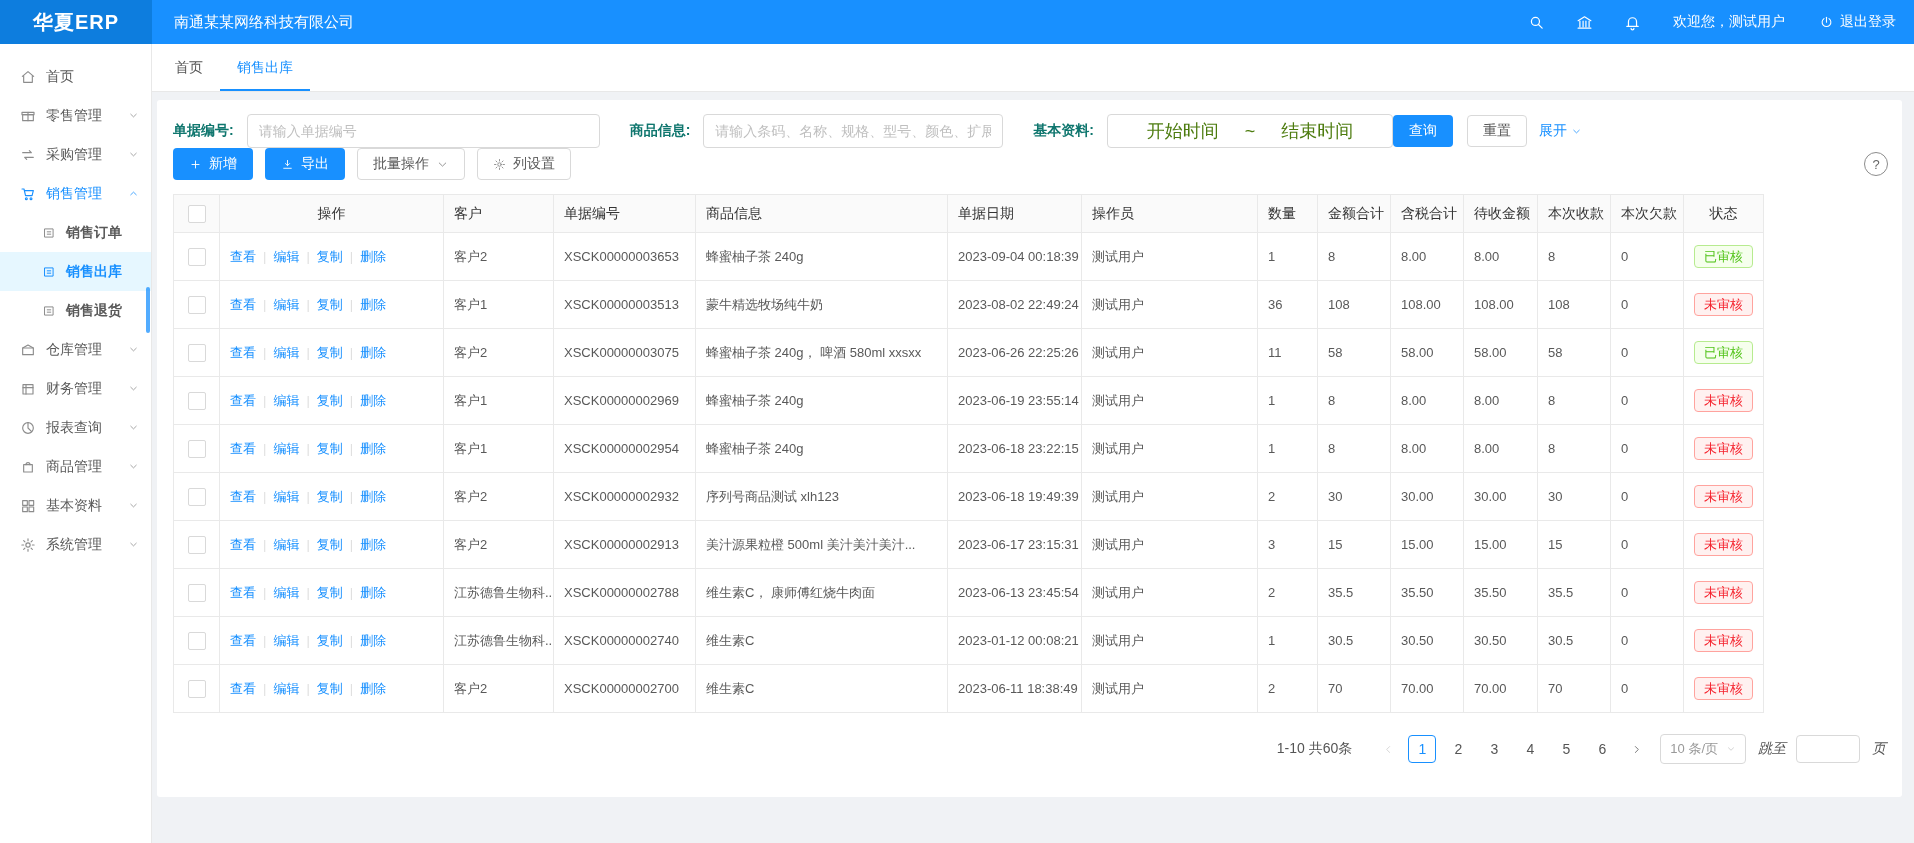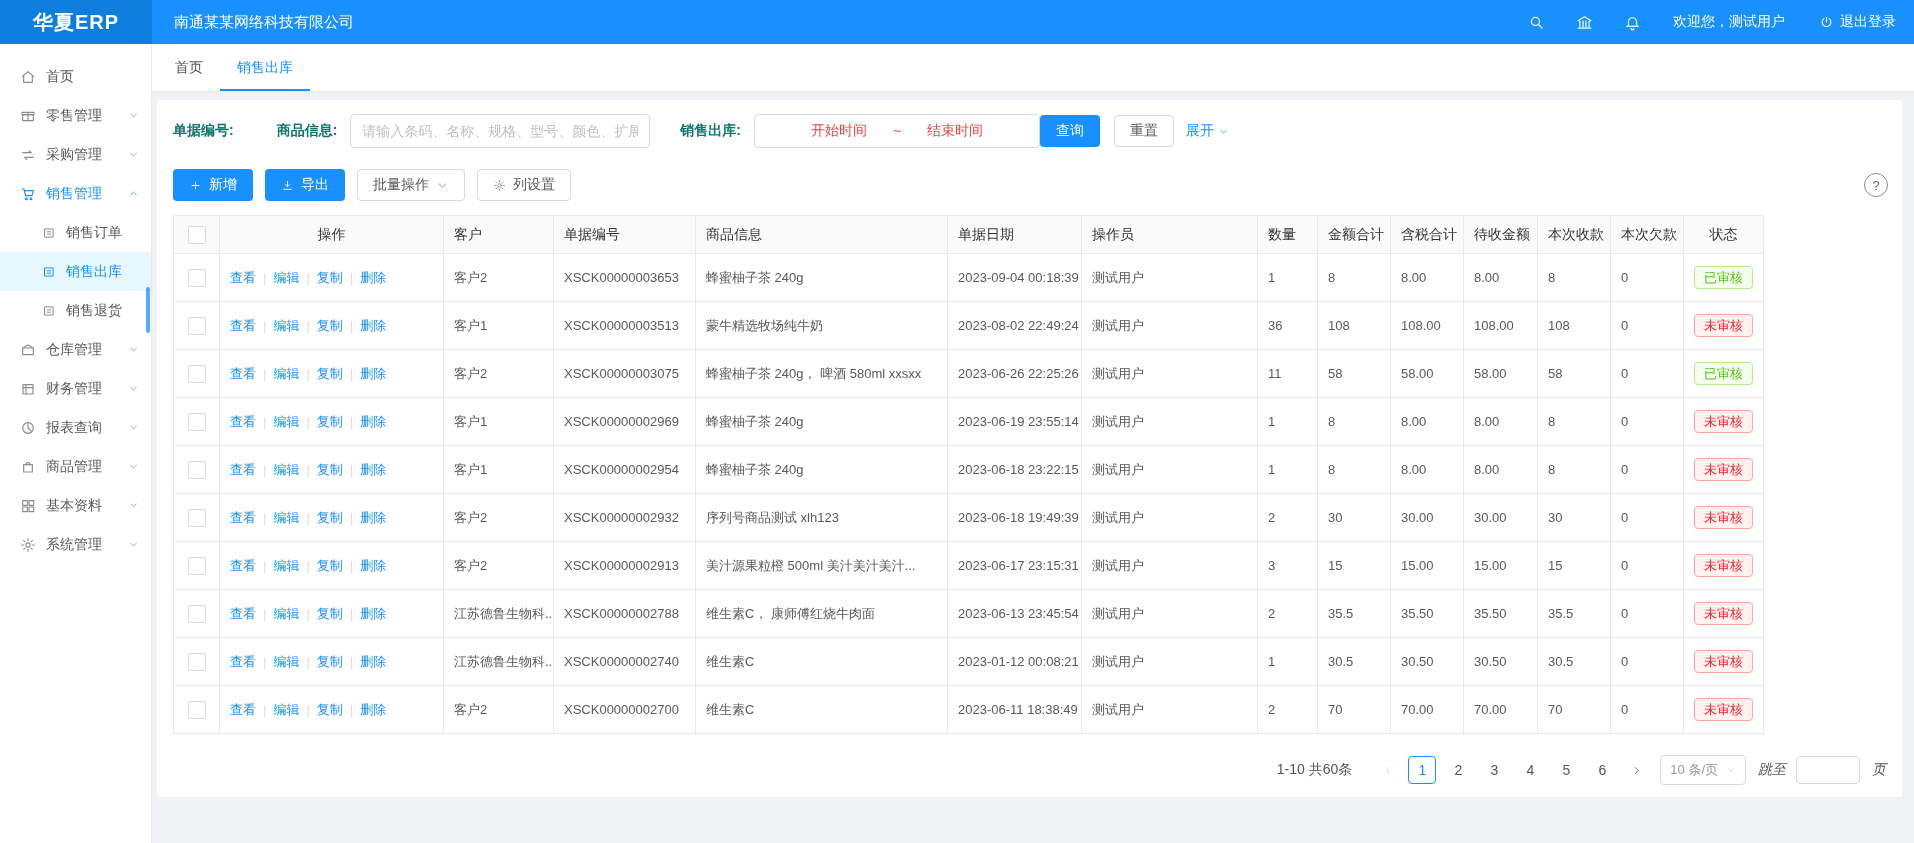--- a/index.html
+++ b/index.html
@@ -24,21 +24,21 @@
   .logout svg{width:15px;height:15px;}
 
   
   .sidebar{position:absolute;left:0;top:44px;bottom:0;width:152px;background:#fff;border-right:1px solid #e8e8e8;box-sizing:border-box;}
   .menu{padding-top:13px;}
   .menu-item{height:39px;display:flex;align-items:center;padding:0 12px 0 20px;font-size:14px;color:#595959;cursor:pointer;box-sizing:border-box;}
   .menu-item .ic{color:#8c8c8c;margin-right:10px;}
   .menu-item .chev{margin-left:auto;width:11px;height:11px;color:#8c8c8c;margin-right:0;}
   .menu-item.active{color:#1890ff;}
   .menu-item.active .ic,.menu-item.active .chev{color:#1890ff;}
-  .menu-item.sub{padding-left:42px;}
+  .menu-item.sub{padding-left:42px;font-weight:bold;}
   .menu-item.sub .ic{width:14px;height:14px;}
   .menu-item.sub.selected{background:#e6f7ff;color:#1890ff;}
   .menu-item.sub.selected .ic{color:#1890ff;}
   .side-thumb{position:absolute;right:1px;top:243px;width:4px;height:46px;background:#1890ff;opacity:.75;border-radius:2px;}
 
   
   .main{position:absolute;left:152px;top:44px;right:0;bottom:0;background:#f0f2f5;}
   .tabstrip{height:48px;background:#fff;border-bottom:1px solid #e8e8e8;display:flex;align-items:stretch;padding-left:6px;box-sizing:border-box;}
   .tab{padding:0 17px;display:flex;align-items:center;font-size:14px;color:#555;cursor:pointer;}
   .tab.active{color:#1890ff;box-shadow:inset 0 -2px 0 #1890ff;}
@@ -46,34 +46,34 @@
   .card{position:absolute;left:5px;top:56px;right:12px;height:697px;background:#fff;border-radius:3px;padding:14px 16px 0 16px;box-sizing:border-box;}
 
   
   .filter-row{display:flex;align-items:center;height:34px;}
   .f-label{font-size:14px;font-weight:bold;color:#0f766e;margin-right:13px;white-space:nowrap;}
   .f-input{height:34px;border:1px solid #d9d9d9;border-radius:4px;padding:0 11px;font-size:14px;color:#595959;background:#fff;box-sizing:border-box;outline:none;font-family:inherit;}
   .f-input::placeholder{color:#bfbfbf;}
   .w1{width:353px;}
   .w2{width:300px;}
   .daterange{width:286px;display:flex;align-items:center;justify-content:center;gap:26px;}
-  .daterange .ph{color:#ef4444;font-size:14px;}
+  .daterange .ph{color:#4d7c0f;font-size:18px;}
   .ml30{margin-left:30px;}
   .ml24{}
   .ml14{margin-left:14px;}
   .ml12{margin-left:12px;}
   .btn{height:32px;border-radius:4px;font-size:14px;display:inline-flex;align-items:center;justify-content:center;cursor:pointer;border:1px solid transparent;box-sizing:border-box;font-family:inherit;gap:7px;padding:0 15px;white-space:nowrap;}
   .btn-primary{background:#1890ff;color:#fff;}
   .btn-default{background:#fff;border-color:#d9d9d9;color:#595959;}
   .btn svg{width:13px;height:13px;}
   .expand{color:#1890ff;font-size:14px;display:flex;align-items:center;gap:4px;cursor:pointer;text-decoration:none;}
   .expand svg{width:11px;height:11px;}
 
   
-  .toolbar{margin-top:21px;display:flex;align-items:center;gap:12px;position:relative;}
+  .toolbar{margin-top:0;display:flex;align-items:center;gap:12px;position:relative;}
   .gray-chev{color:#8c8c8c;}
   .help-circle{position:absolute;right:-2px;top:4px;width:22px;height:22px;border-radius:50%;border:1px solid #8c8c8c;color:#666;font-size:13px;display:flex;align-items:center;justify-content:center;cursor:pointer;background:#fff;}
 
   
   table.grid{margin-top:14px;border-collapse:collapse;table-layout:fixed;width:1590px;}
   .grid th,.grid td{border:1px solid #e9e9e9;padding:0 10px;white-space:nowrap;overflow:hidden;box-sizing:border-box;}
   .grid th{height:38px;background:#fafafa;font-size:14px;color:#333;font-weight:normal;text-align:left;}
   .grid td{height:48px;font-size:13px;color:#595959;}
   .grid th.tc,.grid td.tc{text-align:center;padding:0;}
   .checkbox{display:inline-block;width:16px;height:16px;border:1px solid #d9d9d9;border-radius:2px;background:#fff;vertical-align:middle;cursor:pointer;}
@@ -269,23 +269,24 @@
 
     <div class="tabstrip">
       <div class="tab">首页</div>
       <div class="tab active">销售出库</div>
     </div>
 
     <section class="card">
 
       <div class="filter-row">
         <span class="f-label">单据编号:</span>
+        <input class="f-input w1" placeholder="请输入单据编号" style="">
         <span class="f-label ml30">商品信息:</span>
         <input class="f-input w2" placeholder="请输入条码、名称、规格、型号、颜色、扩展..." style="">
-        <span class="f-label ml30">销售出库:</span>
+        <span class="f-label ml30">基本资料:</span>
         <div class="f-input daterange">
           <span class="ph">开始时间</span>
           <span class="ph">~</span>
           <span class="ph">结束时间</span>
         </div>
         <button class="btn btn-primary ml24">查询</button>
         <button class="btn btn-default ml14">重置</button>
         <a class="expand ml12">
             <span>展开</span>
             <span style="display:flex">

